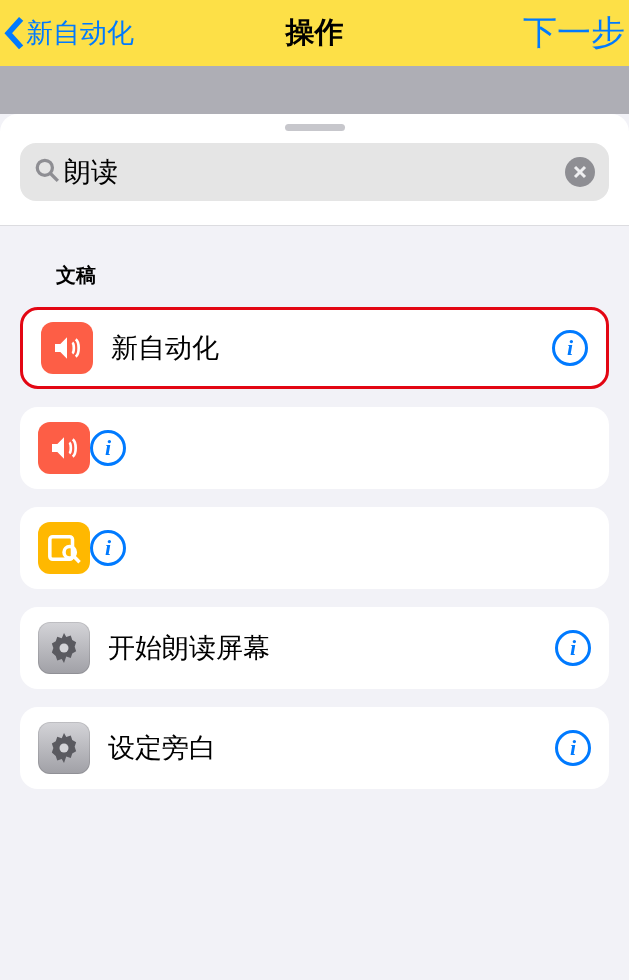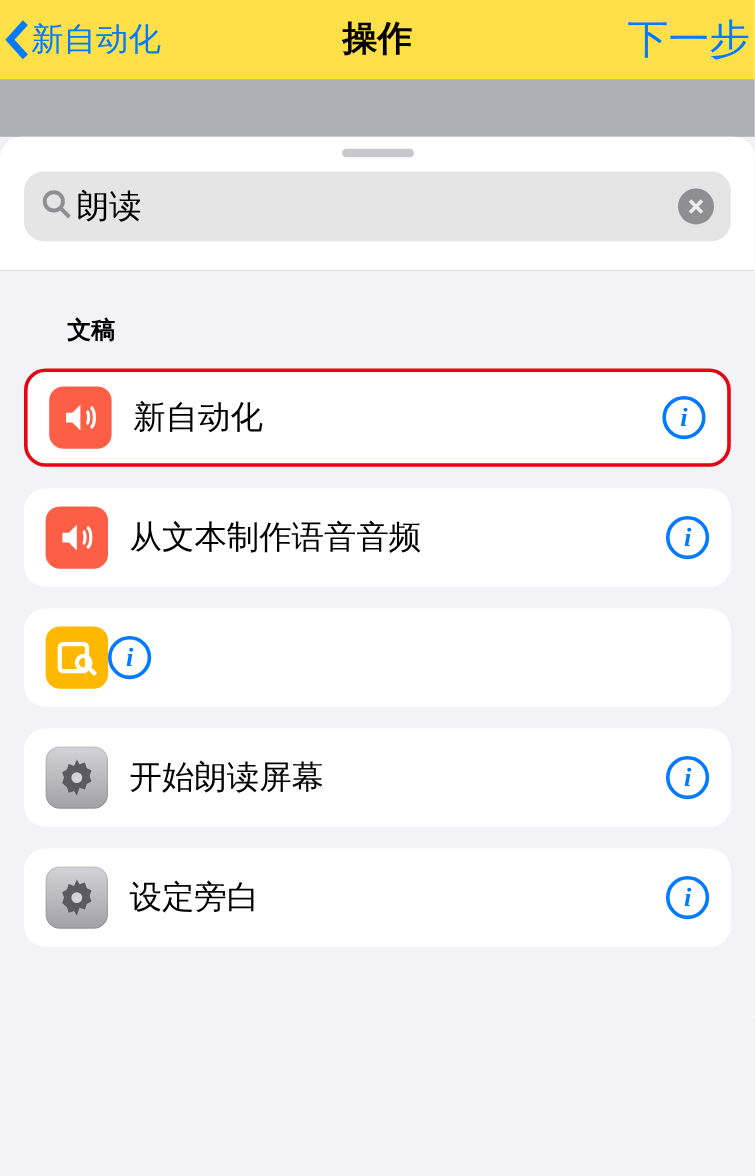--- a/index.html
+++ b/index.html
@@ -252,21 +252,20 @@
     </div>
 
     <div class="row">
       <div class="row-icon icon-speak">
         <svg viewBox="0 0 24 24">
             <path d="M3 9v6h4l5 5V4L7 9H3z"></path>
             <path d="M16 8c1.5 1 1.5 7 0 8" fill="none" stroke="#fff" stroke-width="2"></path>
             <path d="M18.5 5.5c3 2 3 11 0 13" fill="none" stroke="#fff" stroke-width="2"></path>
           </svg>
       </div>
-      <div class="row-label">从文本制作语音音频</div>
       <div class="info-btn">i</div>
     </div>
 
     <div class="row">
       <div class="row-icon icon-result">
         <svg viewBox="0 0 24 24">
             <rect x="2" y="4" width="16" height="16" rx="2"></rect>
             <circle cx="16" cy="15" r="4"></circle>
             <line x1="19" y1="18" x2="23" y2="22"></line>
           </svg>

